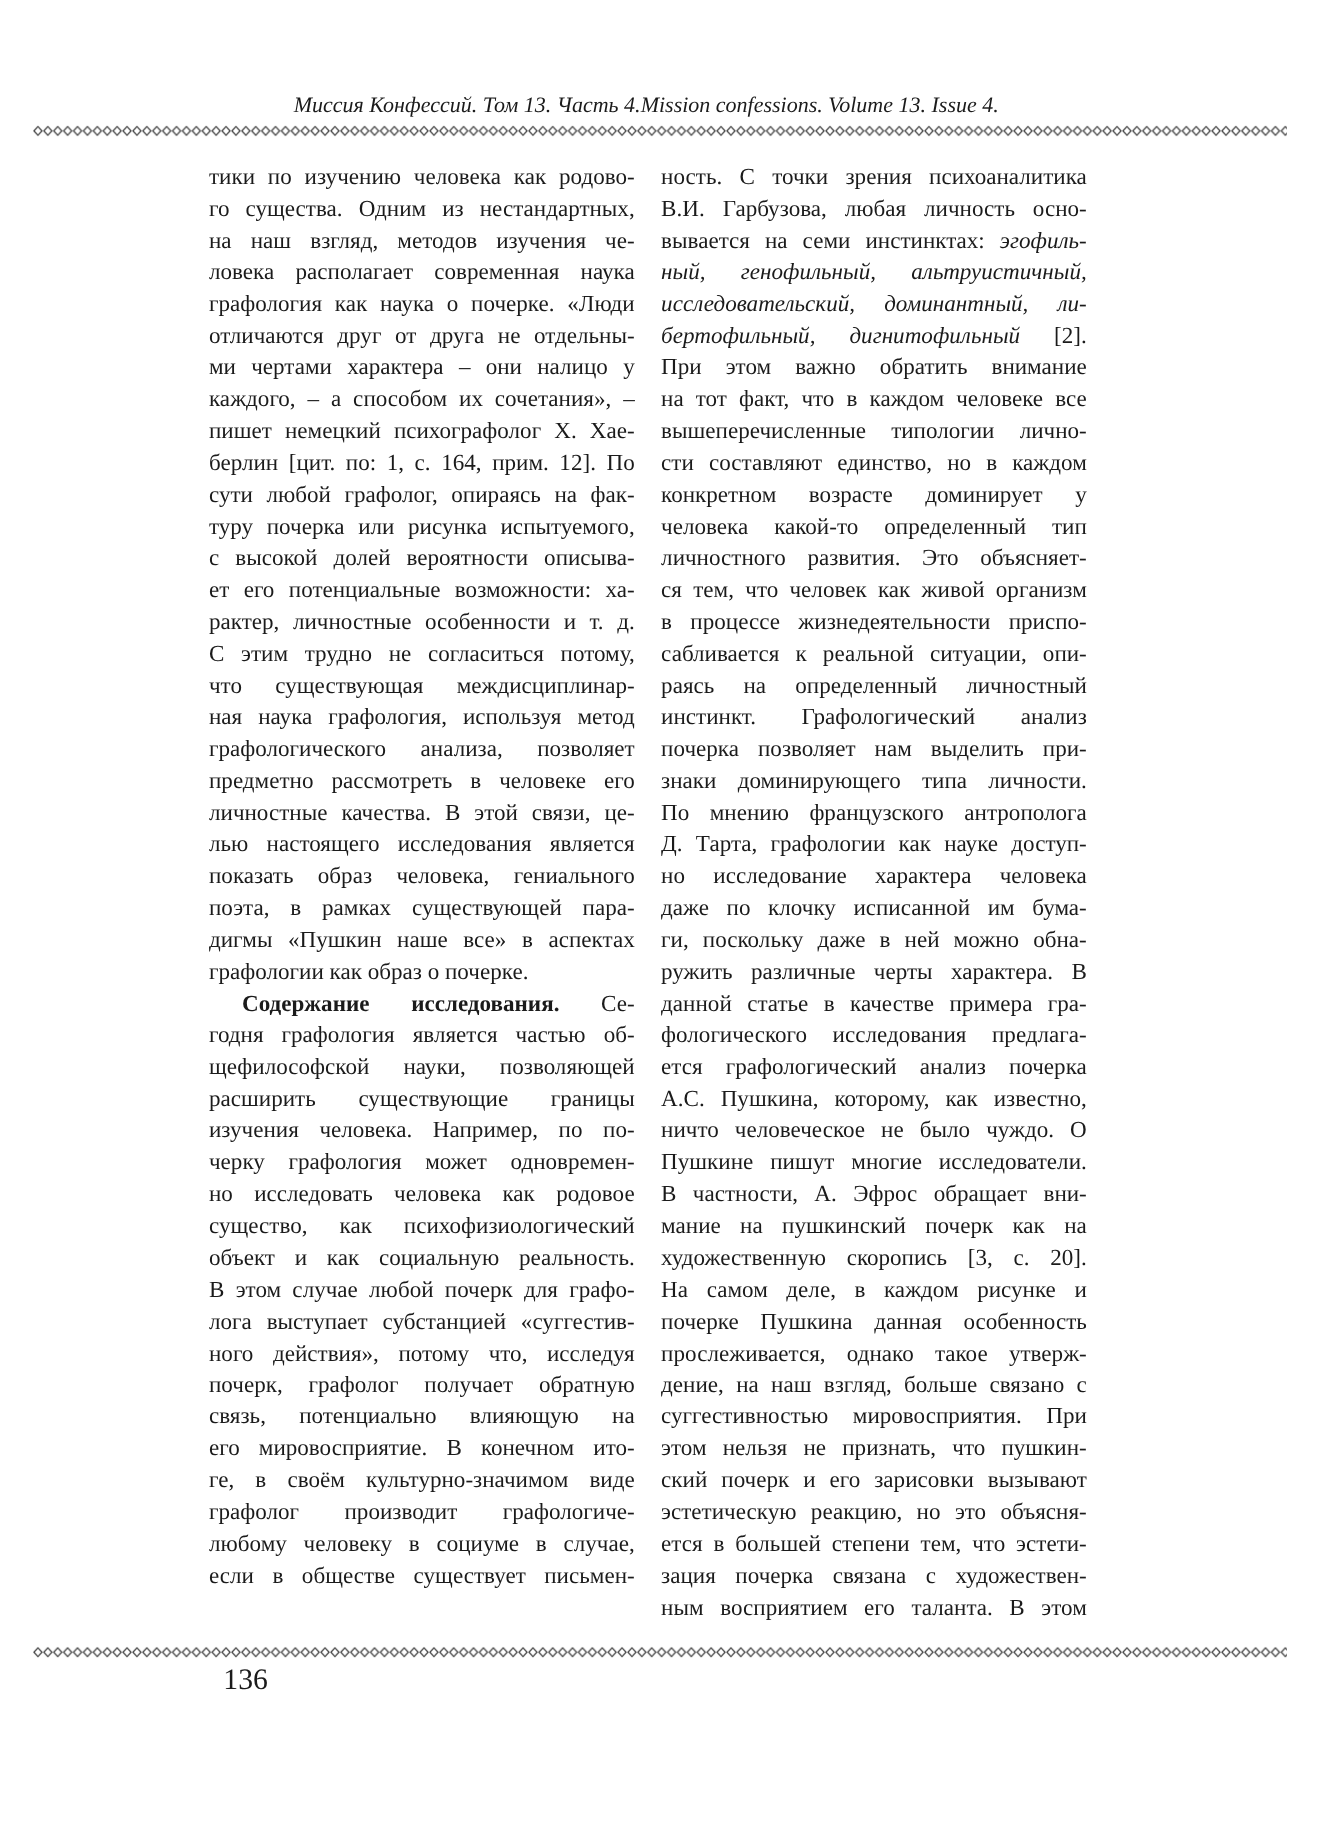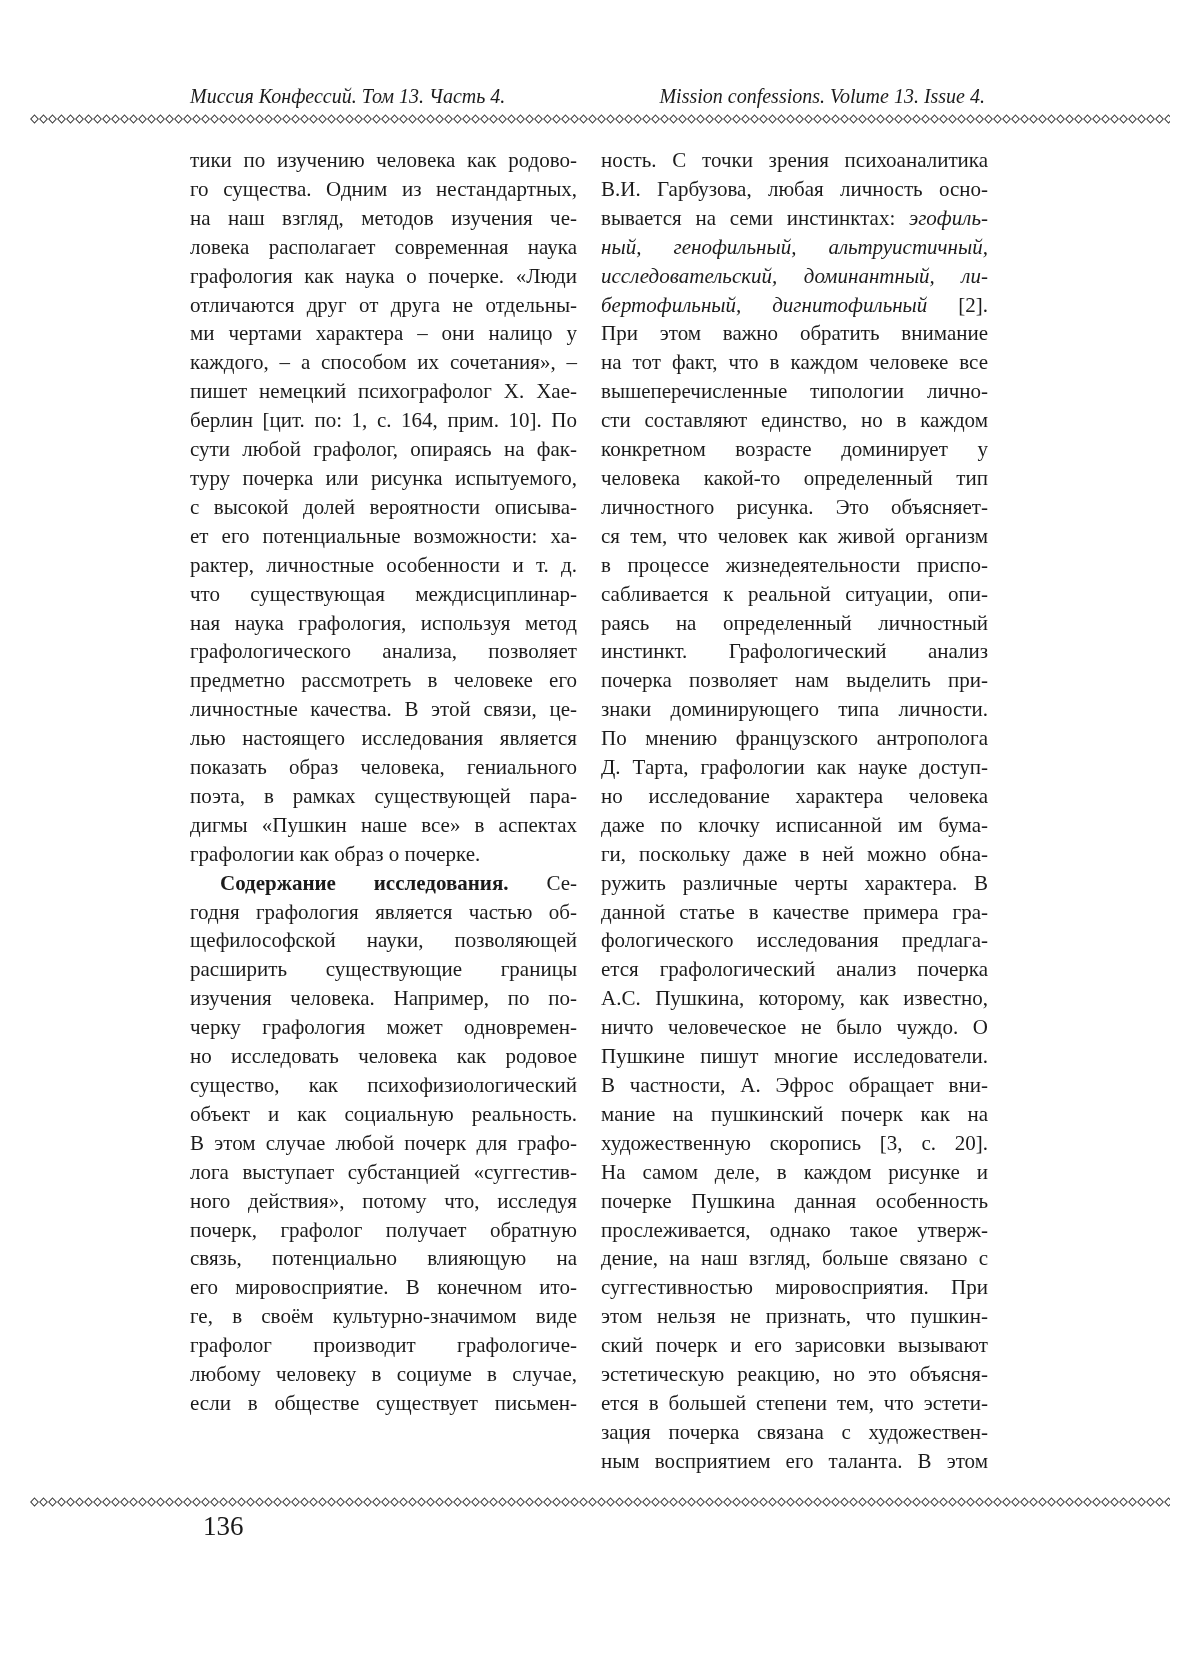--- a/index.html
+++ b/index.html
@@ -7,21 +7,21 @@
     position:relative;
     width:1200px; height:1675px;
     margin:0 auto;
     background:#ffffff;
     color:#1b1b1b;
     font-family:"Liberation Serif","DejaVu Serif",serif;
     overflow:hidden;
   }
   .running-head {
     position:absolute; left:190px; top:84px; width:795px;
-    display:flex; justify-content:space-between;
+    display:flex; justify-content:center;
     font-style:italic; font-size:20px; line-height:24px;
     white-space:nowrap;
   }
   .ornament { position:absolute; left:30px; width:1140px; height:10px; }
   .ornament-top { top:114px; }
   .ornament-bottom { top:1497px; }
   .columns {
     position:absolute; left:190px; top:146px; width:798px;
     display:flex; gap:24px;justify-content:flex-end;
   }
@@ -59,26 +59,27 @@
     <div class="col" id="col-left">
         <div class="line"><span>тики по изучению человека как родово-</span></div>
         <div class="line"><span>го существа. Одним из нестандартных,</span></div>
         <div class="line"><span>на наш взгляд, методов изучения че-</span></div>
         <div class="line"><span>ловека располагает современная наука</span></div>
         <div class="line"><span>графология как наука о почерке. «Люди</span></div>
         <div class="line"><span>отличаются друг от друга не отдельны-</span></div>
         <div class="line"><span>ми чертами характера – они налицо у</span></div>
         <div class="line"><span>каждого, – а способом их сочетания», –</span></div>
         <div class="line"><span>пишет немецкий психографолог Х. Хае-</span></div>
-        <div class="line"><span>берлин [цит. по: 1, с. 164, прим. 10]. По</span></div>
+        <div class="line"><span>берлин [цит. по: 1, с. 164, прим. 12]. По</span></div>
         <div class="line"><span>сути любой графолог, опираясь на фак-</span></div>
         <div class="line"><span>туру почерка или рисунка испытуемого,</span></div>
         <div class="line"><span>с высокой долей вероятности описыва-</span></div>
         <div class="line"><span>ет его потенциальные возможности: ха-</span></div>
         <div class="line"><span>рактер, личностные особенности и т. д.</span></div>
+        <div class="line"><span>С этим трудно не согласиться потому,</span></div>
         <div class="line"><span>что существующая междисциплинар-</span></div>
         <div class="line"><span>ная наука графология, используя метод</span></div>
         <div class="line"><span>графологического анализа, позволяет</span></div>
         <div class="line"><span>предметно рассмотреть в человеке его</span></div>
         <div class="line"><span>личностные качества. В этой связи, це-</span></div>
         <div class="line"><span>лью настоящего исследования является</span></div>
         <div class="line"><span>показать образ человека, гениального</span></div>
         <div class="line"><span>поэта, в рамках существующей пара-</span></div>
         <div class="line"><span>дигмы «Пушкин наше все» в аспектах</span></div>
         <div class="line end"><span>графологии как образ о почерке.</span></div>
@@ -108,21 +109,21 @@
         <div class="line"><span>вывается на семи инстинктах: </span><span class="italic">эгофиль-</span></div>
         <div class="line"><span class="italic">ный, генофильный, альтруистичный,</span></div>
         <div class="line"><span class="italic">исследовательский, доминантный, ли-</span></div>
         <div class="line"><span class="italic">бертофильный, дигнитофильный</span><span> [2].</span></div>
         <div class="line"><span>При этом важно обратить внимание</span></div>
         <div class="line"><span>на тот факт, что в каждом человеке все</span></div>
         <div class="line"><span>вышеперечисленные типологии лично-</span></div>
         <div class="line"><span>сти составляют единство, но в каждом</span></div>
         <div class="line"><span>конкретном возрасте доминирует у</span></div>
         <div class="line"><span>человека какой-то определенный тип</span></div>
-        <div class="line"><span>личностного рисунка. Это объясняет-</span></div>
+        <div class="line"><span>личностного развития. Это объясняет-</span></div>
         <div class="line"><span>ся тем, что человек как живой организм</span></div>
         <div class="line"><span>в процессе жизнедеятельности приспо-</span></div>
         <div class="line"><span>сабливается к реальной ситуации, опи-</span></div>
         <div class="line"><span>раясь на определенный личностный</span></div>
         <div class="line"><span>инстинкт. Графологический анализ</span></div>
         <div class="line"><span>почерка позволяет нам выделить при-</span></div>
         <div class="line"><span>знаки доминирующего типа личности.</span></div>
         <div class="line"><span>По мнению французского антрополога</span></div>
         <div class="line"><span>Д. Тарта, графологии как науке доступ-</span></div>
         <div class="line"><span>но исследование характера человека</span></div>

